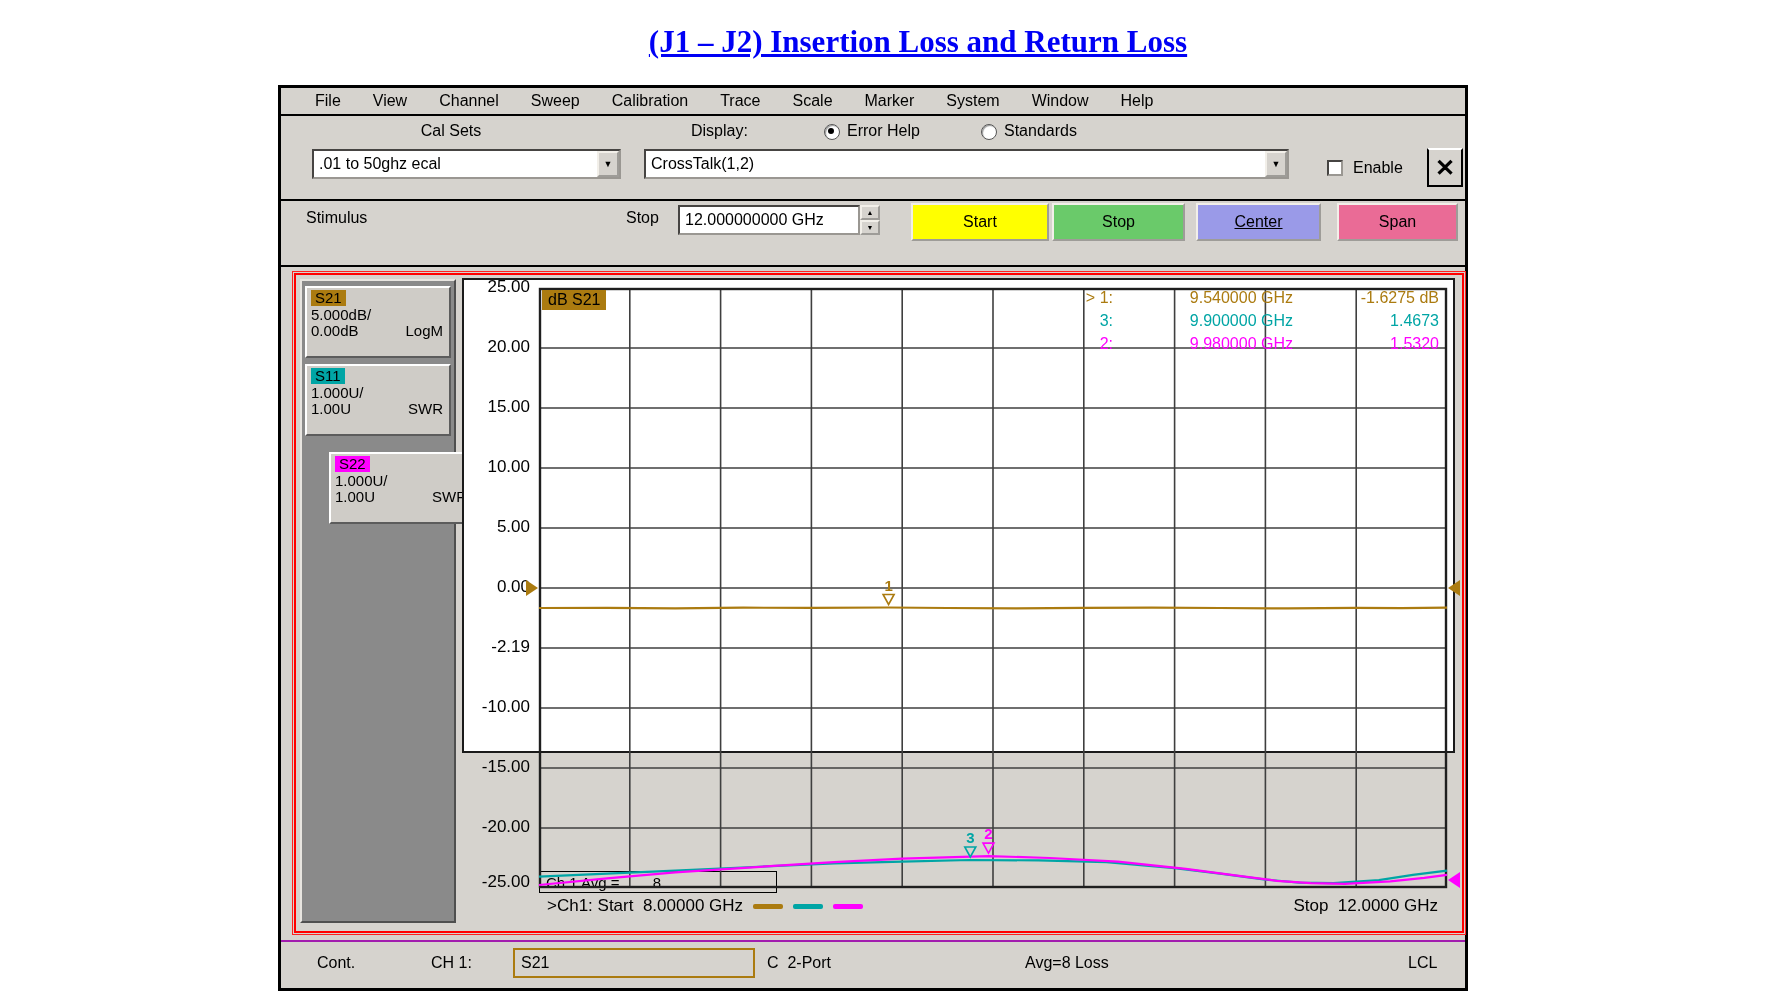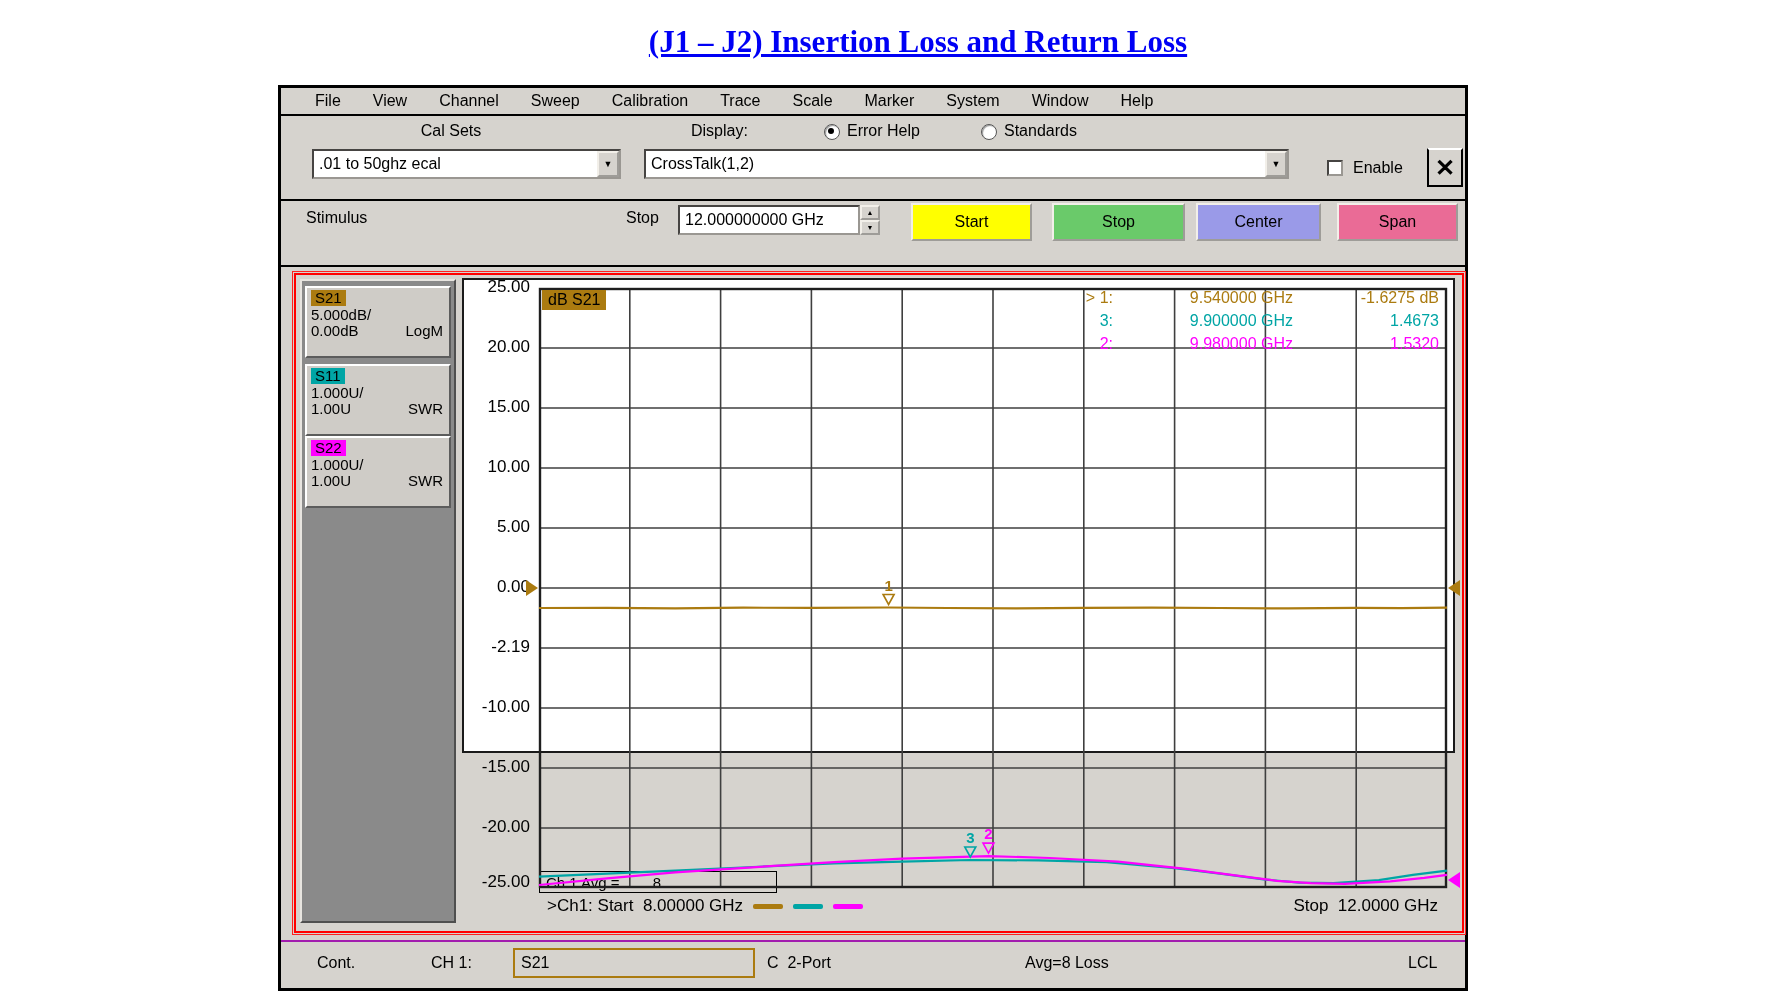--- a/index.html
+++ b/index.html
@@ -138,23 +138,23 @@
     <div class="hsep"></div>
 
     <div id="stim-bar">
       <span class="lbl" style="left:25px;top:8px;">Stimulus</span>
       <span class="lbl" style="left:345px;top:8px;">Stop</span>
       <input id="stop-field" readonly="" value="12.000000000 GHz" style="">
       <div id="spinner">
         <div>▲</div>
         <div>▼</div>
       </div>
-      <div class="stim-btn" style="left:630px;width:121px;background:#ffff00;">Start</div>
+      <div class="stim-btn" style="left:630px;width:138px;background:#ffff00;">Start</div>
       <div class="stim-btn" style="left:771px;width:133px;background:#6aca6a;">Stop</div>
-      <div class="stim-btn" style="left:915px;width:125px;background:#9a9ae8;">Center</div>
+      <div class="stim-btn" style="left:915px;width:125px;background:#9a9ae8;text-decoration:underline;">Center</div>
       <div class="stim-btn" style="left:1056px;width:121px;background:#ea6b96;">Span</div>
     </div>
 
     <div id="plot-window">
 
       <div id="sidebar">
         <div class="trace-btn" style="top:5px;">
           <span class="trace-chip chip-olive">S21</span>
           <div>5.000dB/</div>
           <div class="trace-line3">
@@ -163,21 +163,21 @@
           </div>
         </div>
         <div class="trace-btn" style="top:83px;">
           <span class="trace-chip chip-teal">S11</span>
           <div>1.000U/</div>
           <div class="trace-line3">
             <span>1.00U</span>
             <span>SWR</span>
           </div>
         </div>
-        <div class="trace-btn" style="top:155px;">
+        <div class="trace-btn" style="top:171px;margin-left:24px;">
           <span class="trace-chip chip-magenta">S22</span>
           <div>1.000U/</div>
           <div class="trace-line3">
             <span>1.00U</span>
             <span>SWR</span>
           </div>
         </div>
       </div>
 
       <div id="plot-area">

